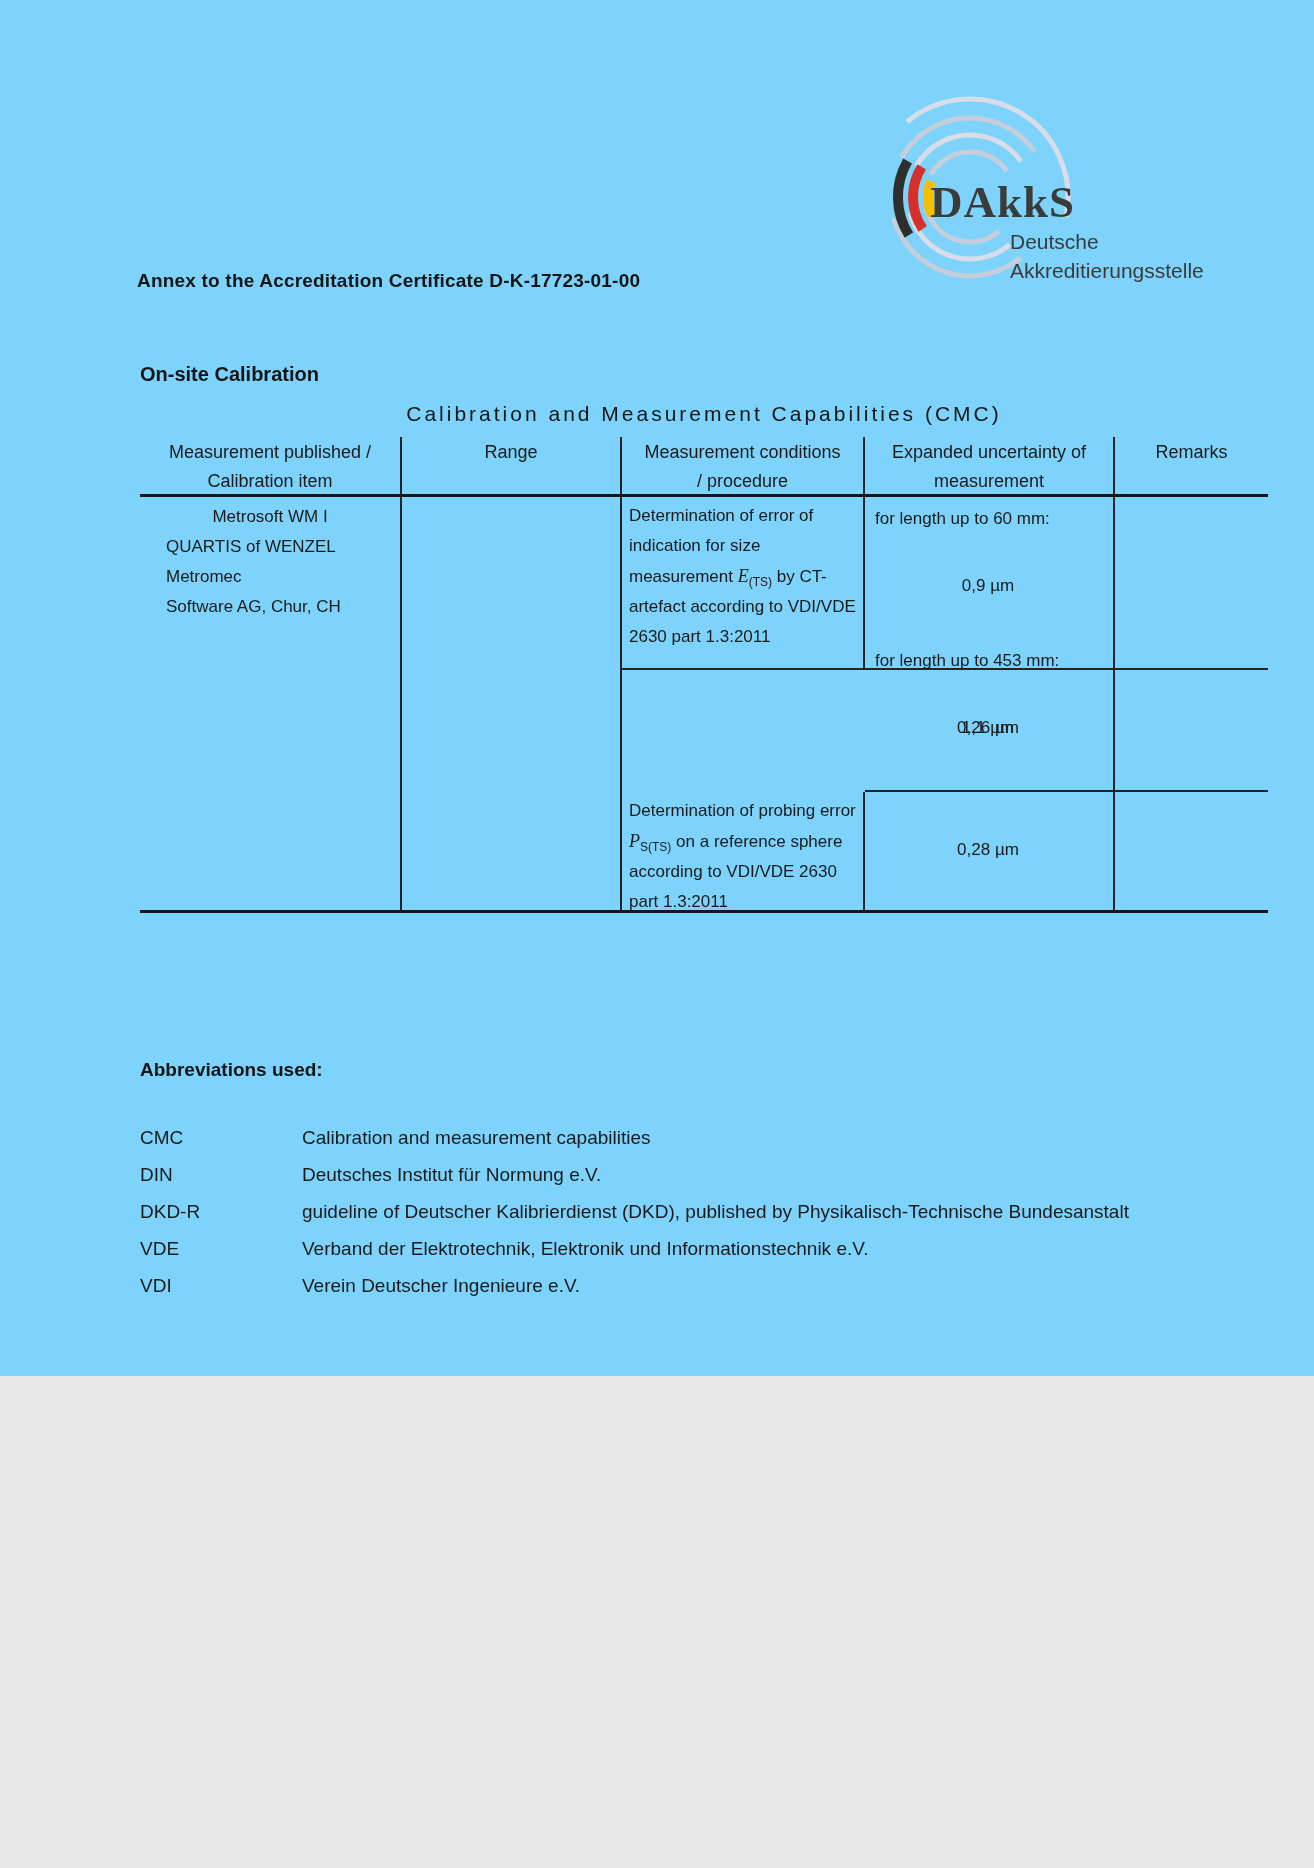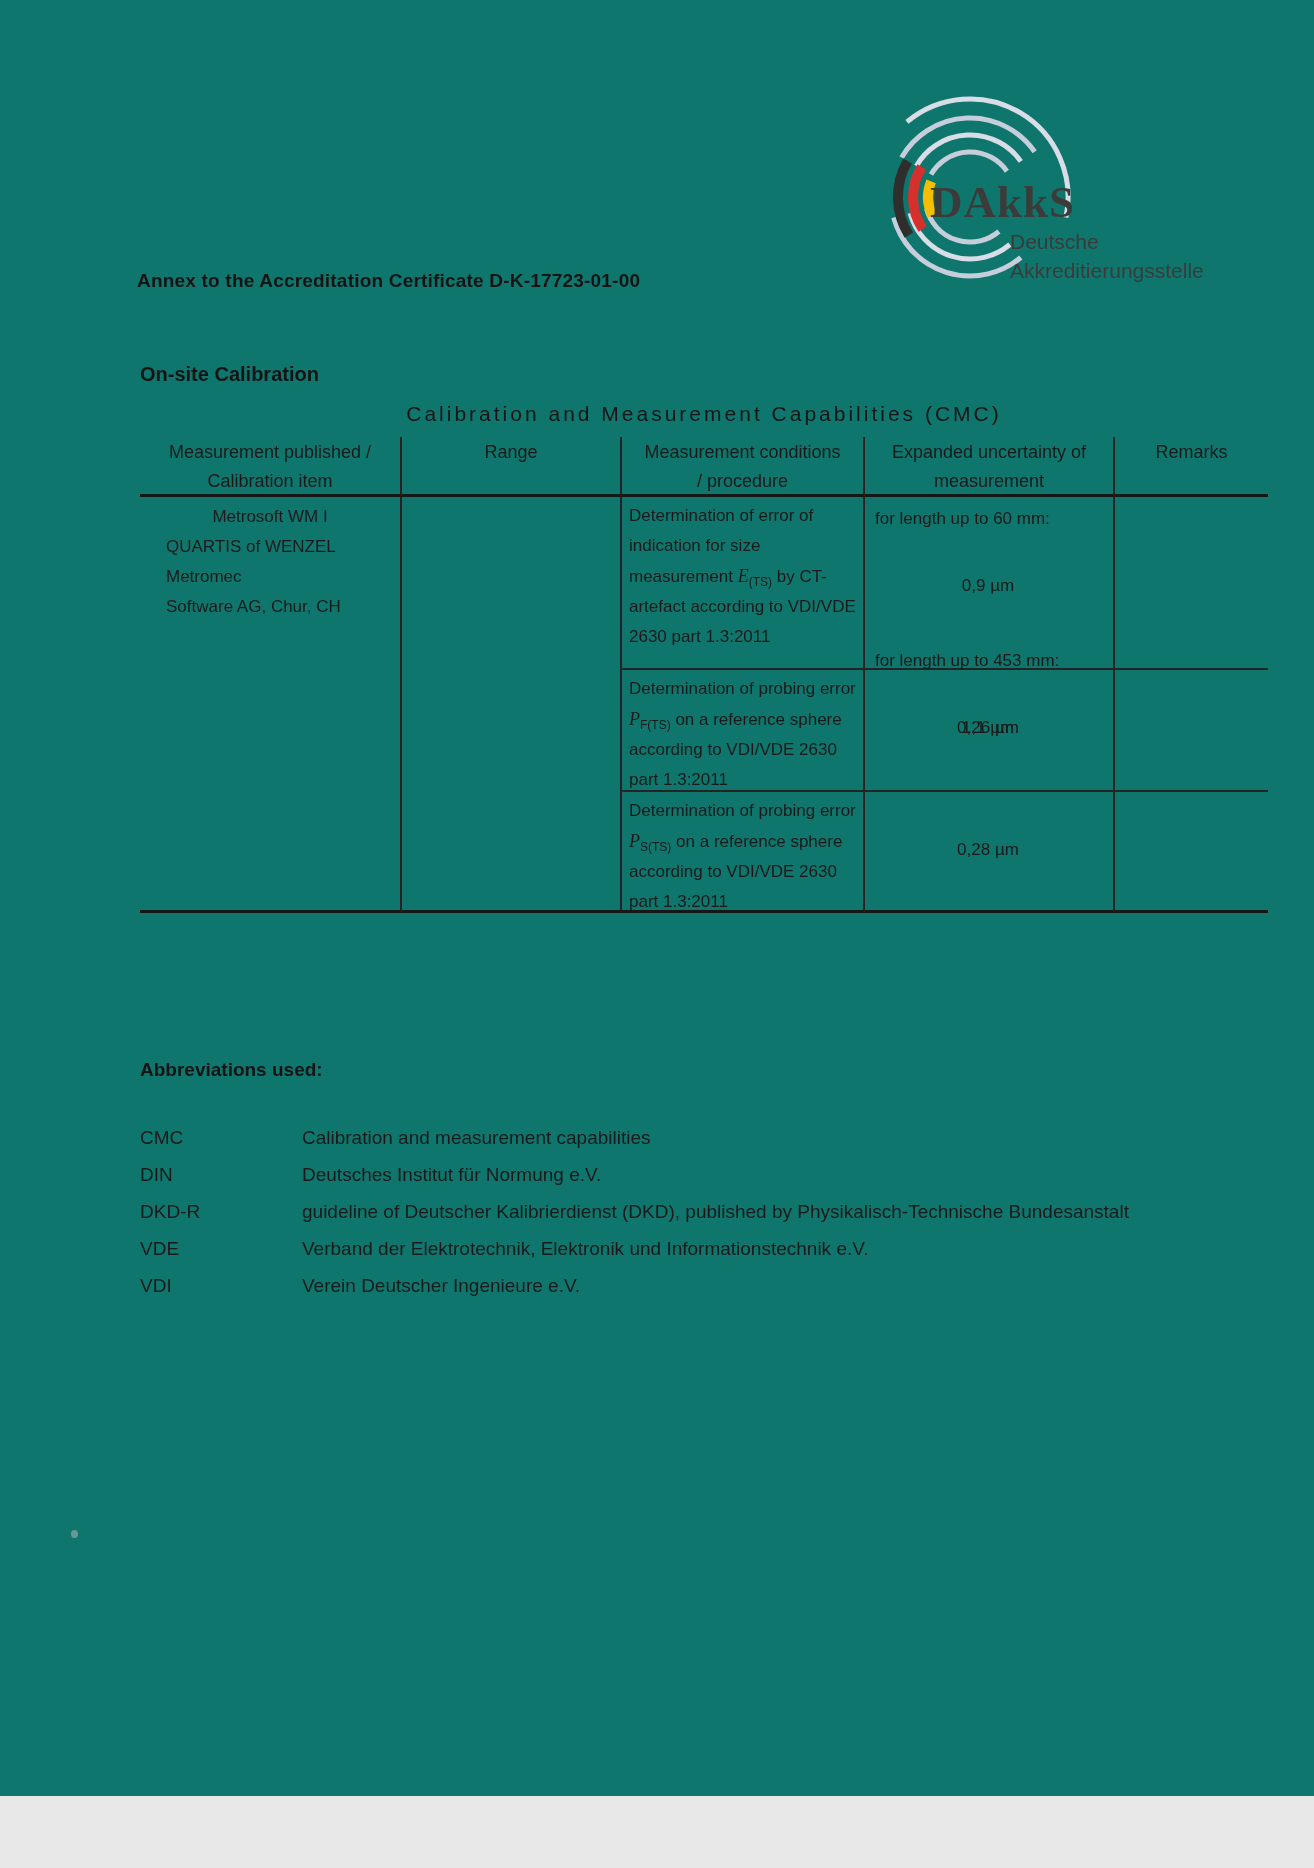--- a/index.html
+++ b/index.html
@@ -1,20 +1,20 @@
 <!DOCTYPE html>
 <html><head>
 <meta charset="utf-8">
 <style>
   html,body { margin:0; padding:0; background:#e8e8e8; }
   .page {
     position:relative;
-    width:1314px; height:1796px;
+    width:1314px; height:1376px;
     margin:0 auto;
-    background:#0f766e;
+    background:#7dd3fc;
     font-family:"Liberation Sans", sans-serif;
     color:#1a1a1a;
     overflow:hidden;
   }
 
   
   .annex-title {
     position:absolute; left:137px; top:270px;
     font-size:19px; font-weight:bold; letter-spacing:0.2px;
     color:#141414;
@@ -162,21 +162,20 @@
         <div class="unc-label">for length up to 60 mm:</div>
         <div class="unc-value">0,9 µm</div>
       </div>
       <div class="unc-entry unc-gap">
         <div class="unc-label">for length up to 453 mm:</div>
         <div class="unc-value">1,1 µm</div>
       </div>
     </div>
     <div class="cell rowsep" style="grid-column:5; grid-row:2;"></div>
 
-    <div class="cell cond vline rowsep" style="grid-column:3; grid-row:3;"><span>Determination of probing error </span><span class="sym"><i>P</i><sub>F(TS)</sub></span><span> on a reference sphere according to VDI/VDE 2630 part 1.3:2011</span></div>
     <div class="cell unc vline rowsep" style="grid-column:4; grid-row:3;">
       <div class="unc-entry">
         <div class="unc-label"></div>
         <div class="unc-value">0,26 µm</div>
       </div>
     </div>
     <div class="cell rowsep" style="grid-column:5; grid-row:3;"></div>
 
     <div class="cell cond vline botline" style="grid-column:3; grid-row:4;"><span>Determination of probing error </span><span class="sym"><i>P</i><sub>S(TS)</sub></span><span> on a reference sphere according to VDI/VDE 2630 part 1.3:2011</span></div>
     <div class="cell unc vline botline" style="grid-column:4; grid-row:4;">

